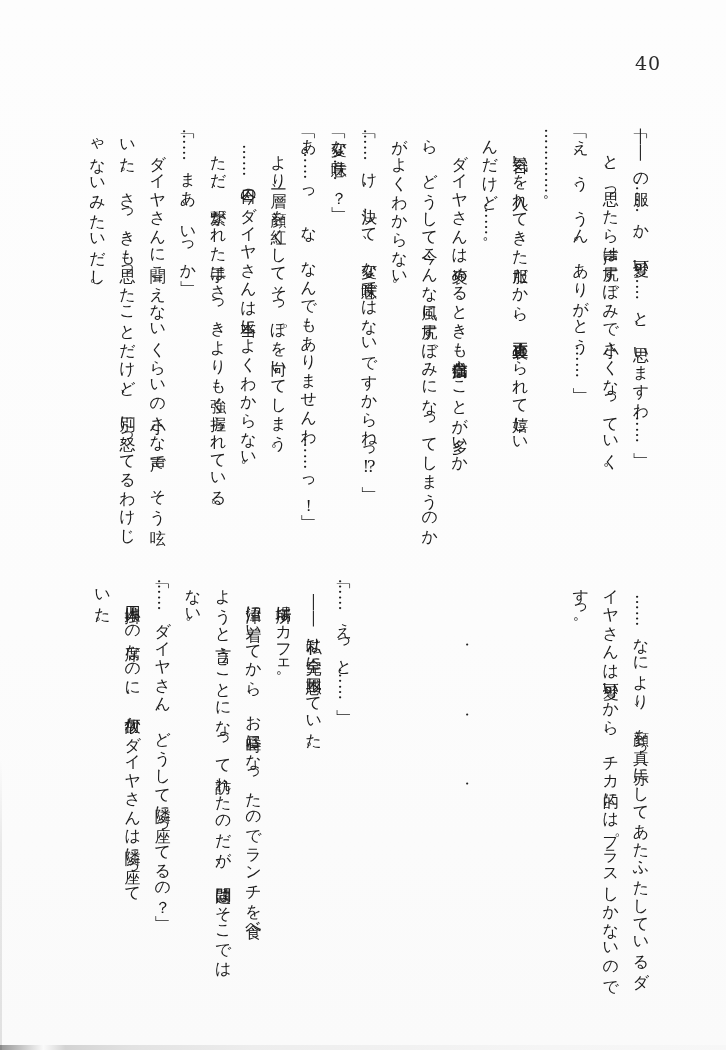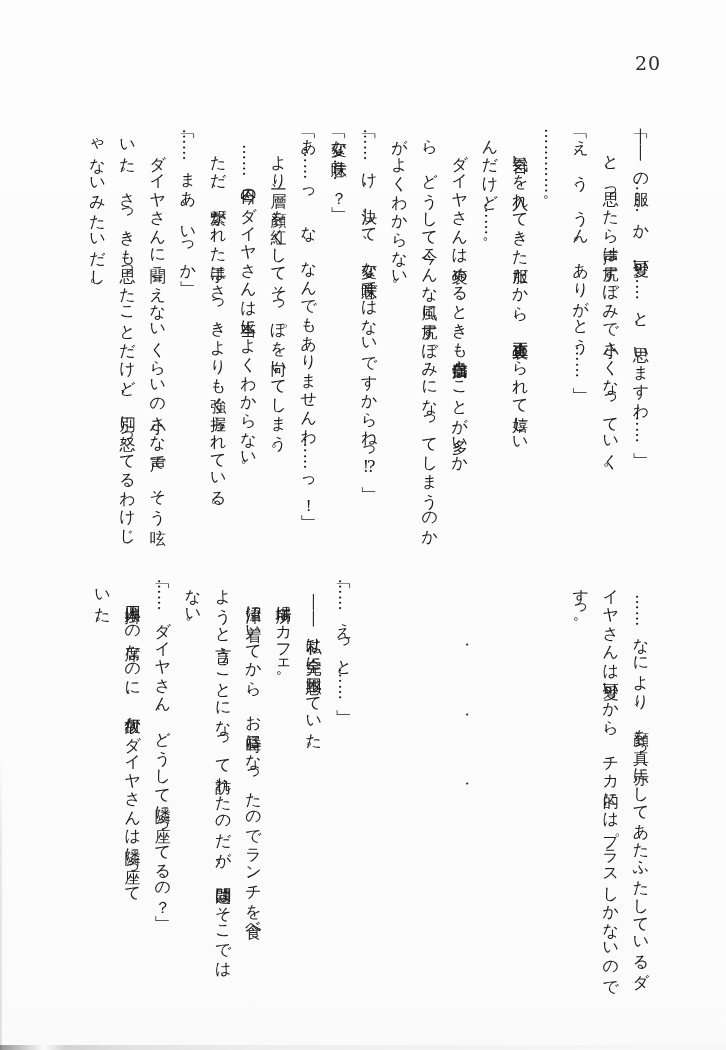--- a/index.html
+++ b/index.html
@@ -55,21 +55,21 @@
     background:linear-gradient(to bottom,
       rgba(150,150,150,0) 0%, rgba(120,120,120,.14) 30%,
       rgba(110,110,110,.18) 100%);
   }
 </style>
 </head>
 <body>
 
 <div class="page">
 
-  <div class="page-number">20</div>
+  <div class="page-number">40</div>
 
   <div id="upper-block" class="vblock">
       <div class="vline">「――の服……か、可愛い……と、思いますわ……」</div>
       <div class="vline indent">と、思ったら声は尻すぼみで小さくなっていく。</div>
       <div class="vline">「え、う、うん。ありがとう……」</div>
       <div class="vline">…………。</div>
       <div class="vline indent">気合いを入れてきた服だから、正直褒められて嬉しい</div>
       <div class="vline">んだけど……。</div>
       <div class="vline indent">ダイヤさんは褒めるときも自信満々なことが多いか</div>
       <div class="vline">ら、どうして今こんな風に尻すぼみになってしまうのか</div>

